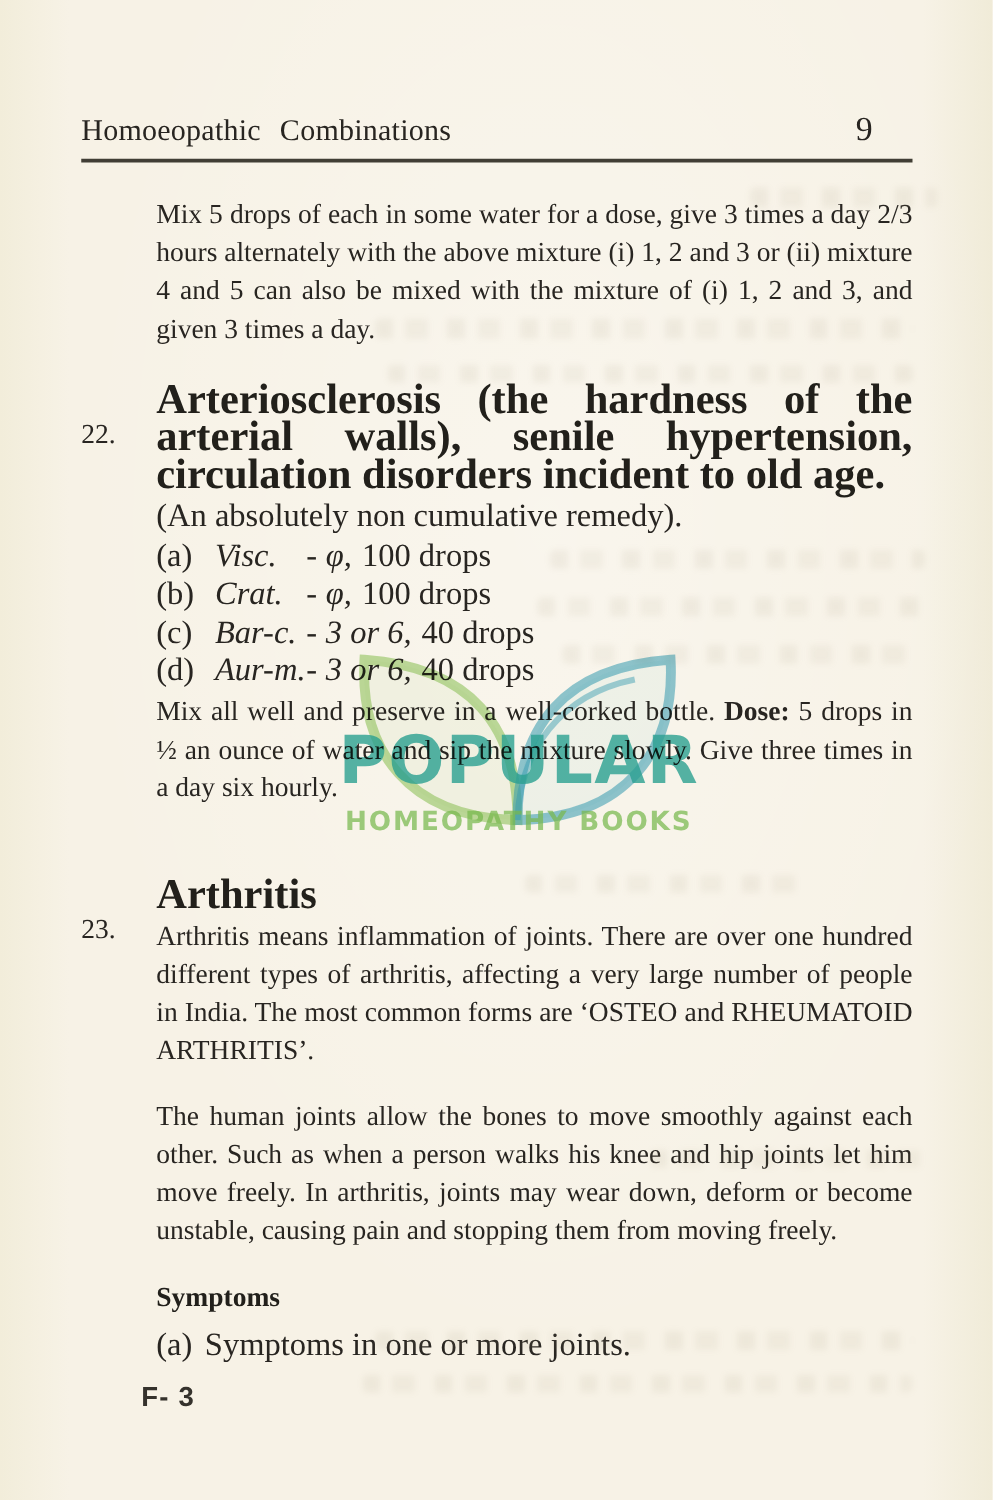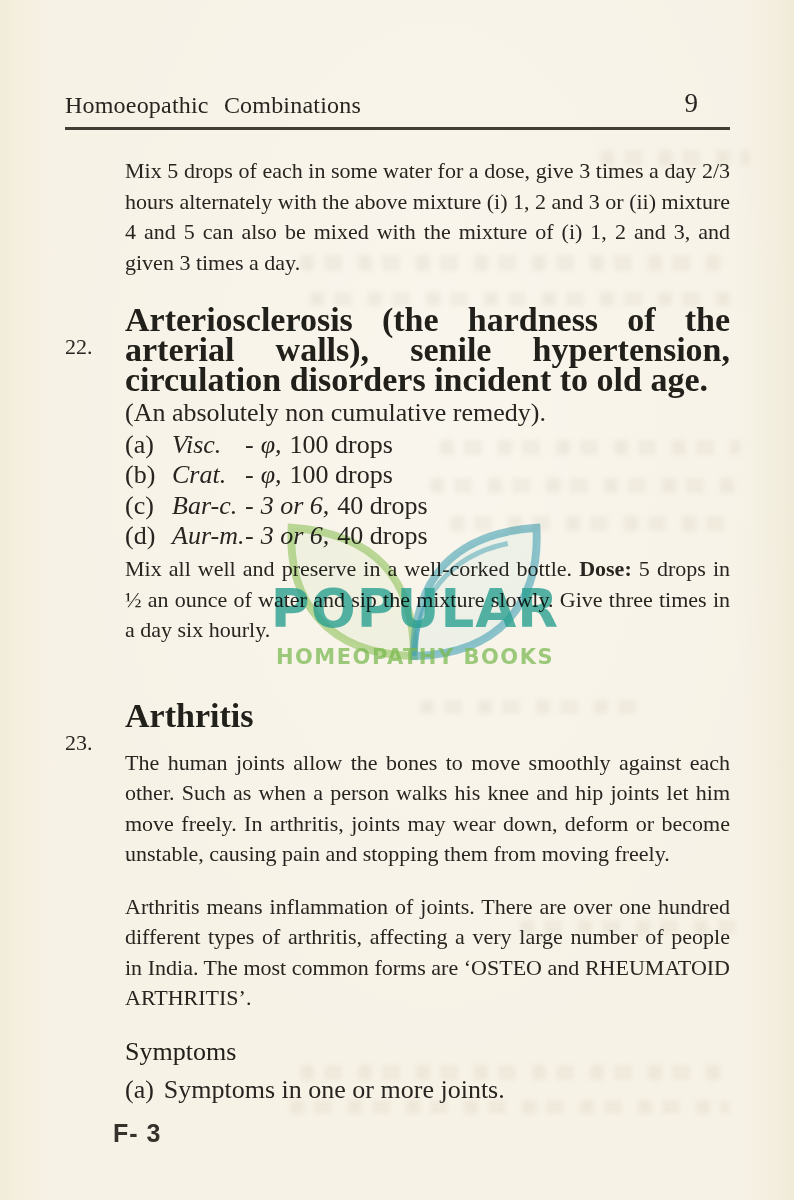--- a/index.html
+++ b/index.html
@@ -34,28 +34,28 @@
   .remedy-list{margin-top:2px;}
   .remedy-row{display:flex;font-size:26px;line-height:30.3px;}
   .r-label{width:47px;flex:none;}
   .r-name{width:73px;flex:none;font-style:italic;}
   .r-dash{margin-right:7px;}
   .r-potency{font-style:italic;margin-right:8px;}
   .mix-para{margin-top:3px;}
   .entry-23{margin-top:33px;}
   .para-1{margin-top:3px;}
   .para-2{margin-top:17px;}
-  .symptoms-heading{font-weight:normal;font-size:26px;line-height:31px;margin-top:13px;color:#22201b;}
+  .symptoms-heading{font-weight:bold;font-size:22px;line-height:31px;margin-top:13px;color:#22201b;}
   .symptom-row{display:flex;font-size:26px;line-height:31px;margin-top:7px;}
   .symptom-label{margin-right:10px;}
   
   .page-footer{
     margin:14px 0 0 48px;
     font-family:"Liberation Sans","DejaVu Sans",sans-serif;
-    font-weight:bold;font-size:25px;letter-spacing:1px;color:#35322c;
+    font-weight:bold;font-size:22px;letter-spacing:1px;color:#35322c;
   }
   
   .watermark{
     position:absolute;left:248px;top:498px;width:334px;height:195px;
     mix-blend-mode:multiply;pointer-events:none;z-index:5;
   }
   .wm-leaves{position:absolute;left:16px;top:8px;width:300px;height:158px;}
   .wm-brand{
     position:absolute;left:0;top:84px;width:334px;text-align:center;
     font-family:"DejaVu Sans","Liberation Sans",sans-serif;font-weight:bold;
@@ -146,22 +146,22 @@
       </div>
 
       <p class="body-text mix-para"><span>Mix all well and preserve in a well-corked bottle. </span><strong>Dose:</strong><span> 5 drops in ½ an ounce of water and sip the mixture slowly.  Give three times in a day six hourly.</span></p>
     </div>
   </div>
 
   <div class="entry entry-23">
     <div class="entry-number">23.</div>
     <div class="entry-content">
       <div class="entry-title">Arthritis</div>
+      <p class="body-text para-1">Arthritis means inflammation of joints. There are over one hundred different types of arthritis, affecting a very large number of people in India. The most common forms are ‘OSTEO and RHEUMATOID ARTHRITIS’.</p>
       <p class="body-text para-2">The human joints allow the bones to move smoothly against each other. Such as when a person walks his knee and hip joints let him move freely. In arthritis, joints may wear down, deform or become unstable, causing pain and stopping them from moving freely.</p>
-      <p class="body-text para-1">Arthritis means inflammation of joints. There are over one hundred different types of arthritis, affecting a very large number of people in India. The most common forms are ‘OSTEO and RHEUMATOID ARTHRITIS’.</p>
       <div class="symptoms-heading">Symptoms</div>
       <div class="symptom-row">
         <span class="symptom-label">(a)</span>
         <span class="symptom-text">Symptoms in one or more joints.</span>
       </div>
     </div>
   </div>
 
   <div class="page-footer">F- 3</div>
 

